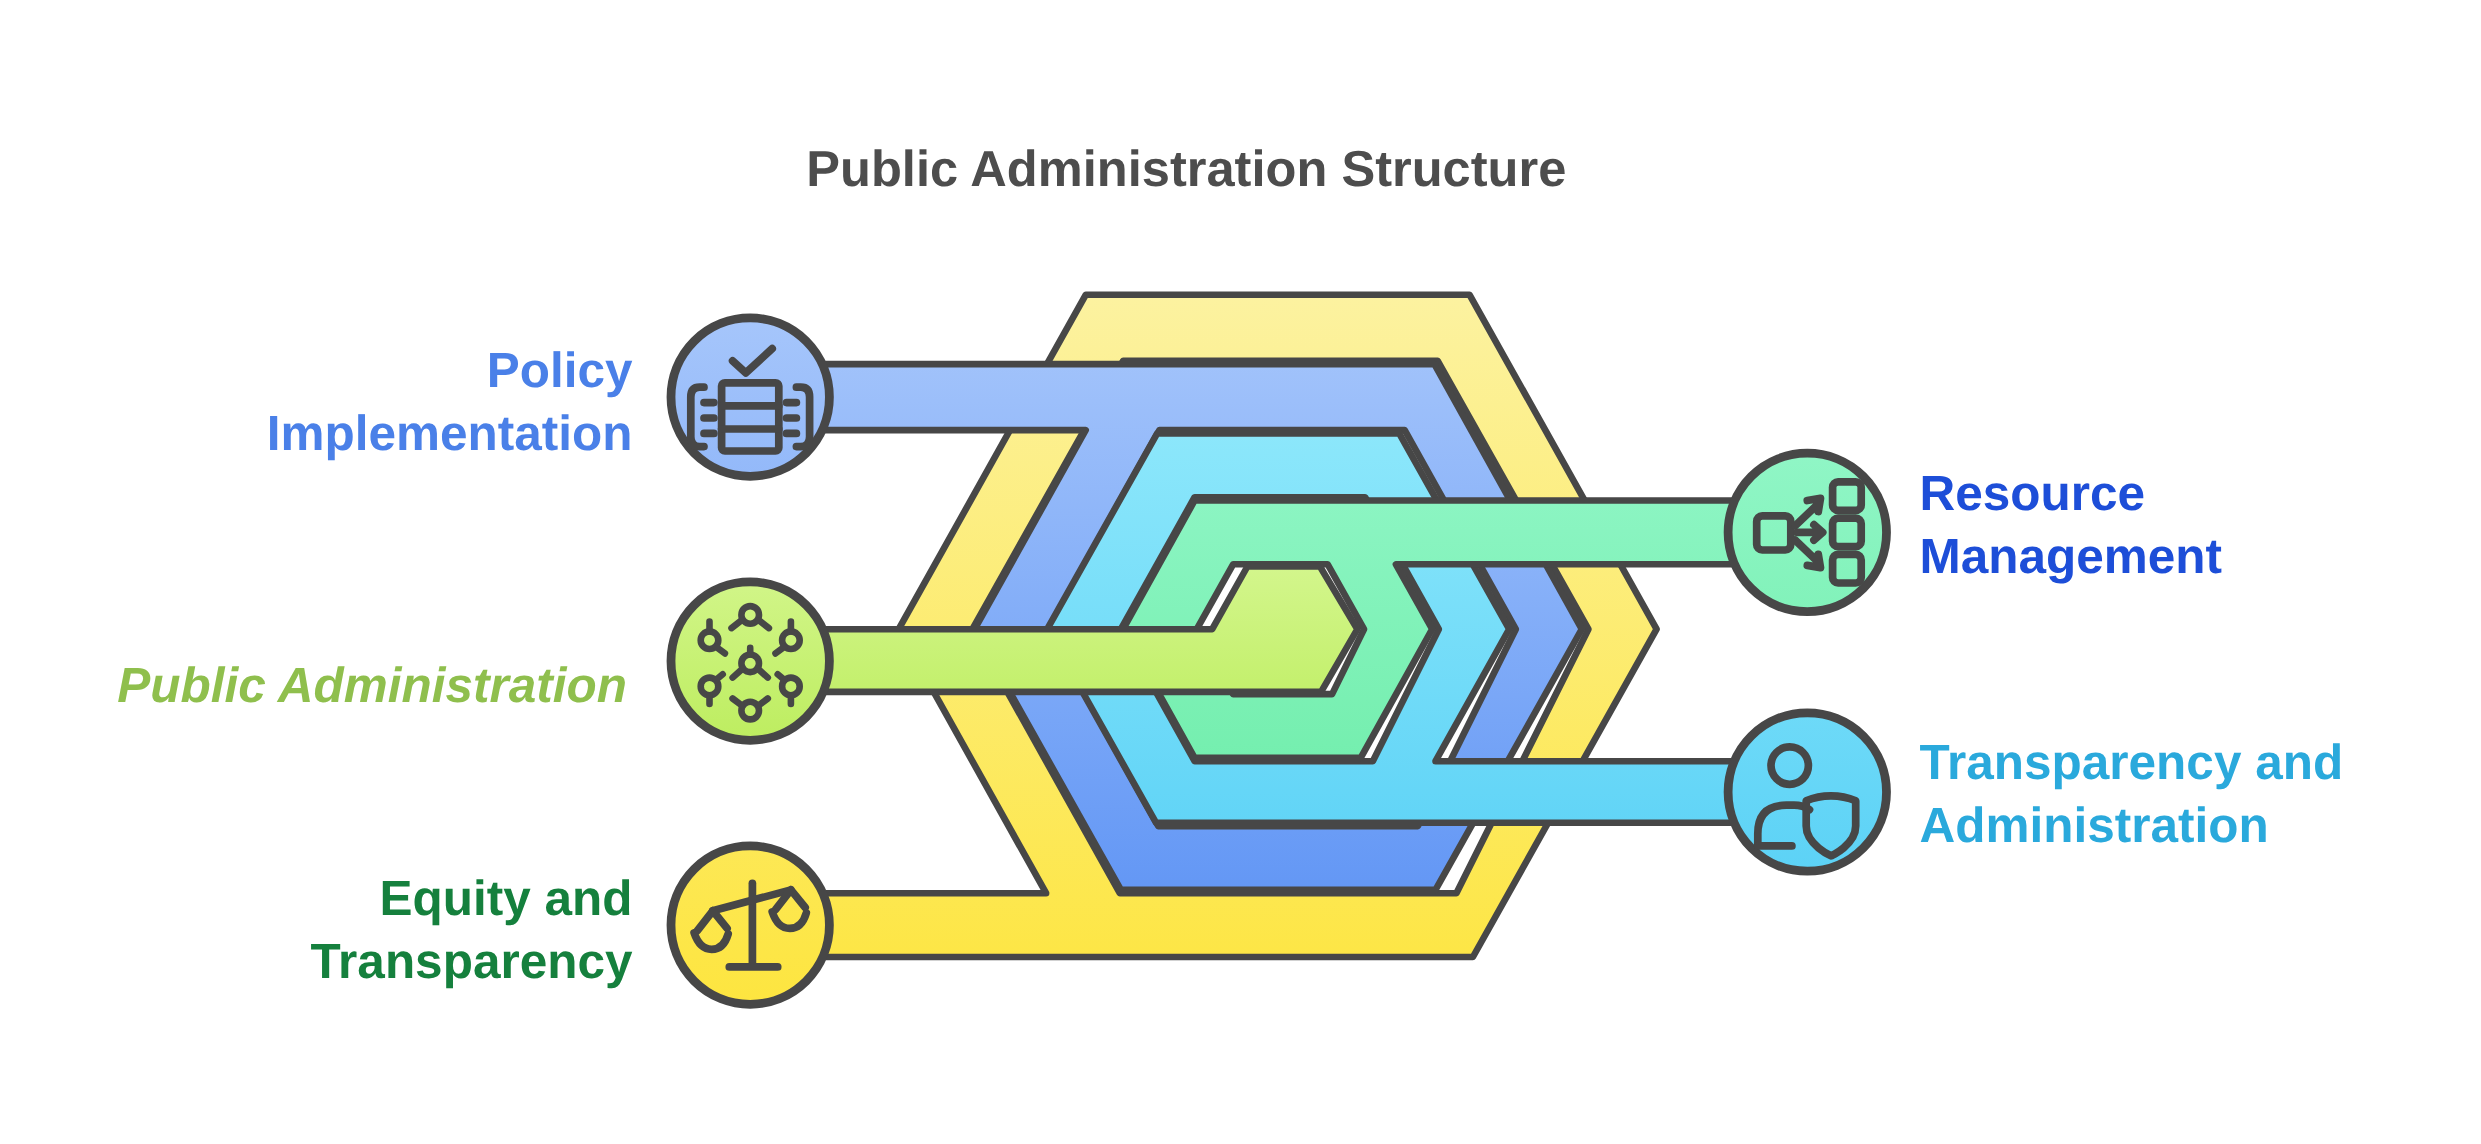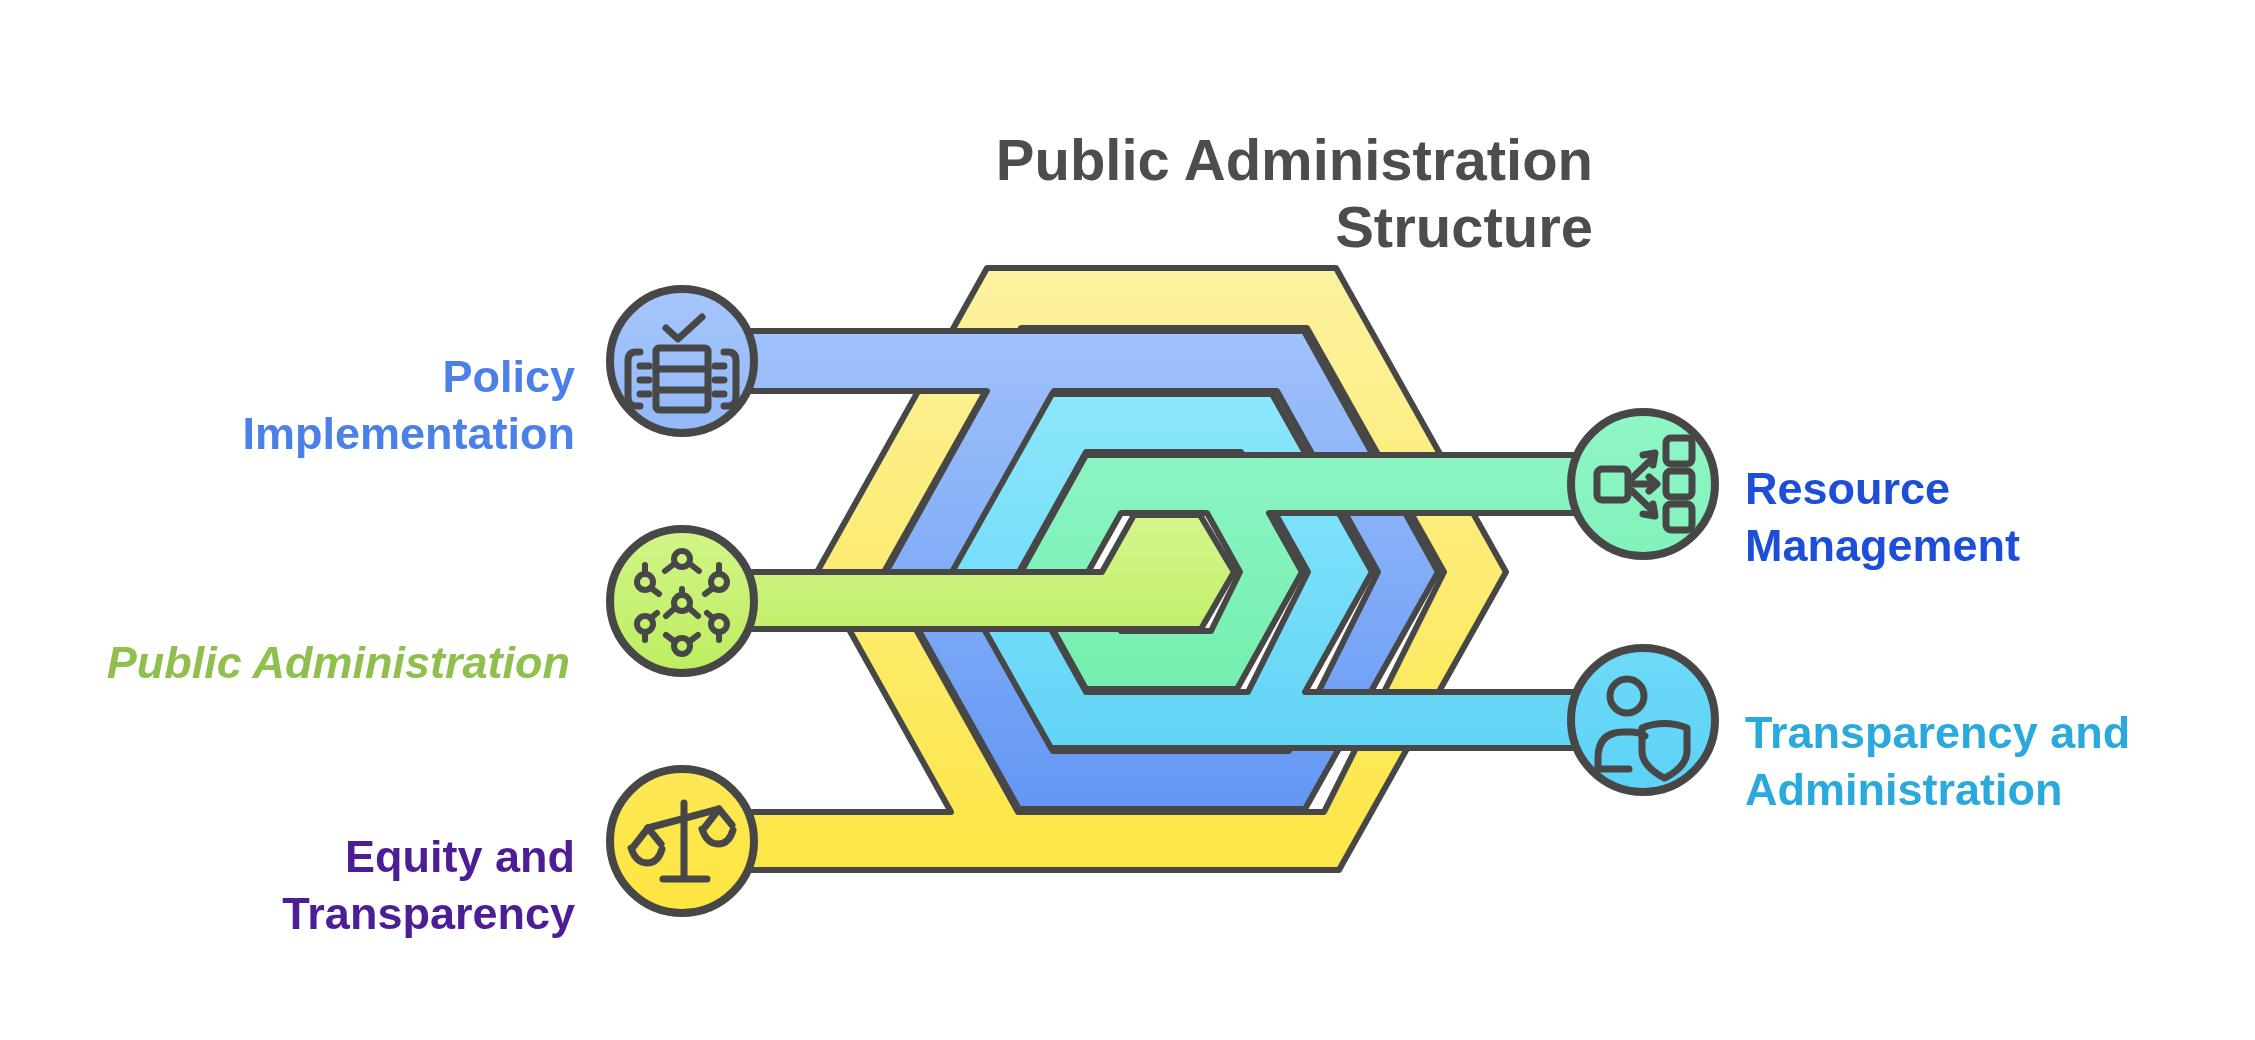--- a/index.html
+++ b/index.html
@@ -10,36 +10,35 @@
     font-family:"Liberation Sans", sans-serif;
     overflow:hidden;
   }
   .stage svg{position:absolute;left:0;top:0;}
   .label{
     position:absolute;
     font-weight:bold;
     font-size:45px;
     line-height:57px;
     letter-spacing:0px;
-    margin-top:40px;
   }
   .label .line{display:block;}
   .title{
     position:absolute;
     left:733px;top:126px;width:860px;
-    text-align:right;
+    text-align:left;
     font-weight:bold;
-    font-size:58px;
+    font-size:46px;
     color:#4d4d4d;
   }
   .lbl-right{text-align:right;}
   .lbl-left{text-align:left;}
   .c-policy{color:#4a80e8;}
   .c-pa{color:#8fbf4d;font-style:italic;}
-  .c-equity{color:#4c1d95;}
+  .c-equity{color:#15803d;}
   .c-resource{color:#1d4ed8;}
   .c-transparency{color:#2aa9dc;}
 </style>
 </head>
 <body>
 
 <div class="stage">
 
   <svg width="2255" height="1040" viewBox="0 0 2255 1040" aria-hidden="true">
     <defs>

